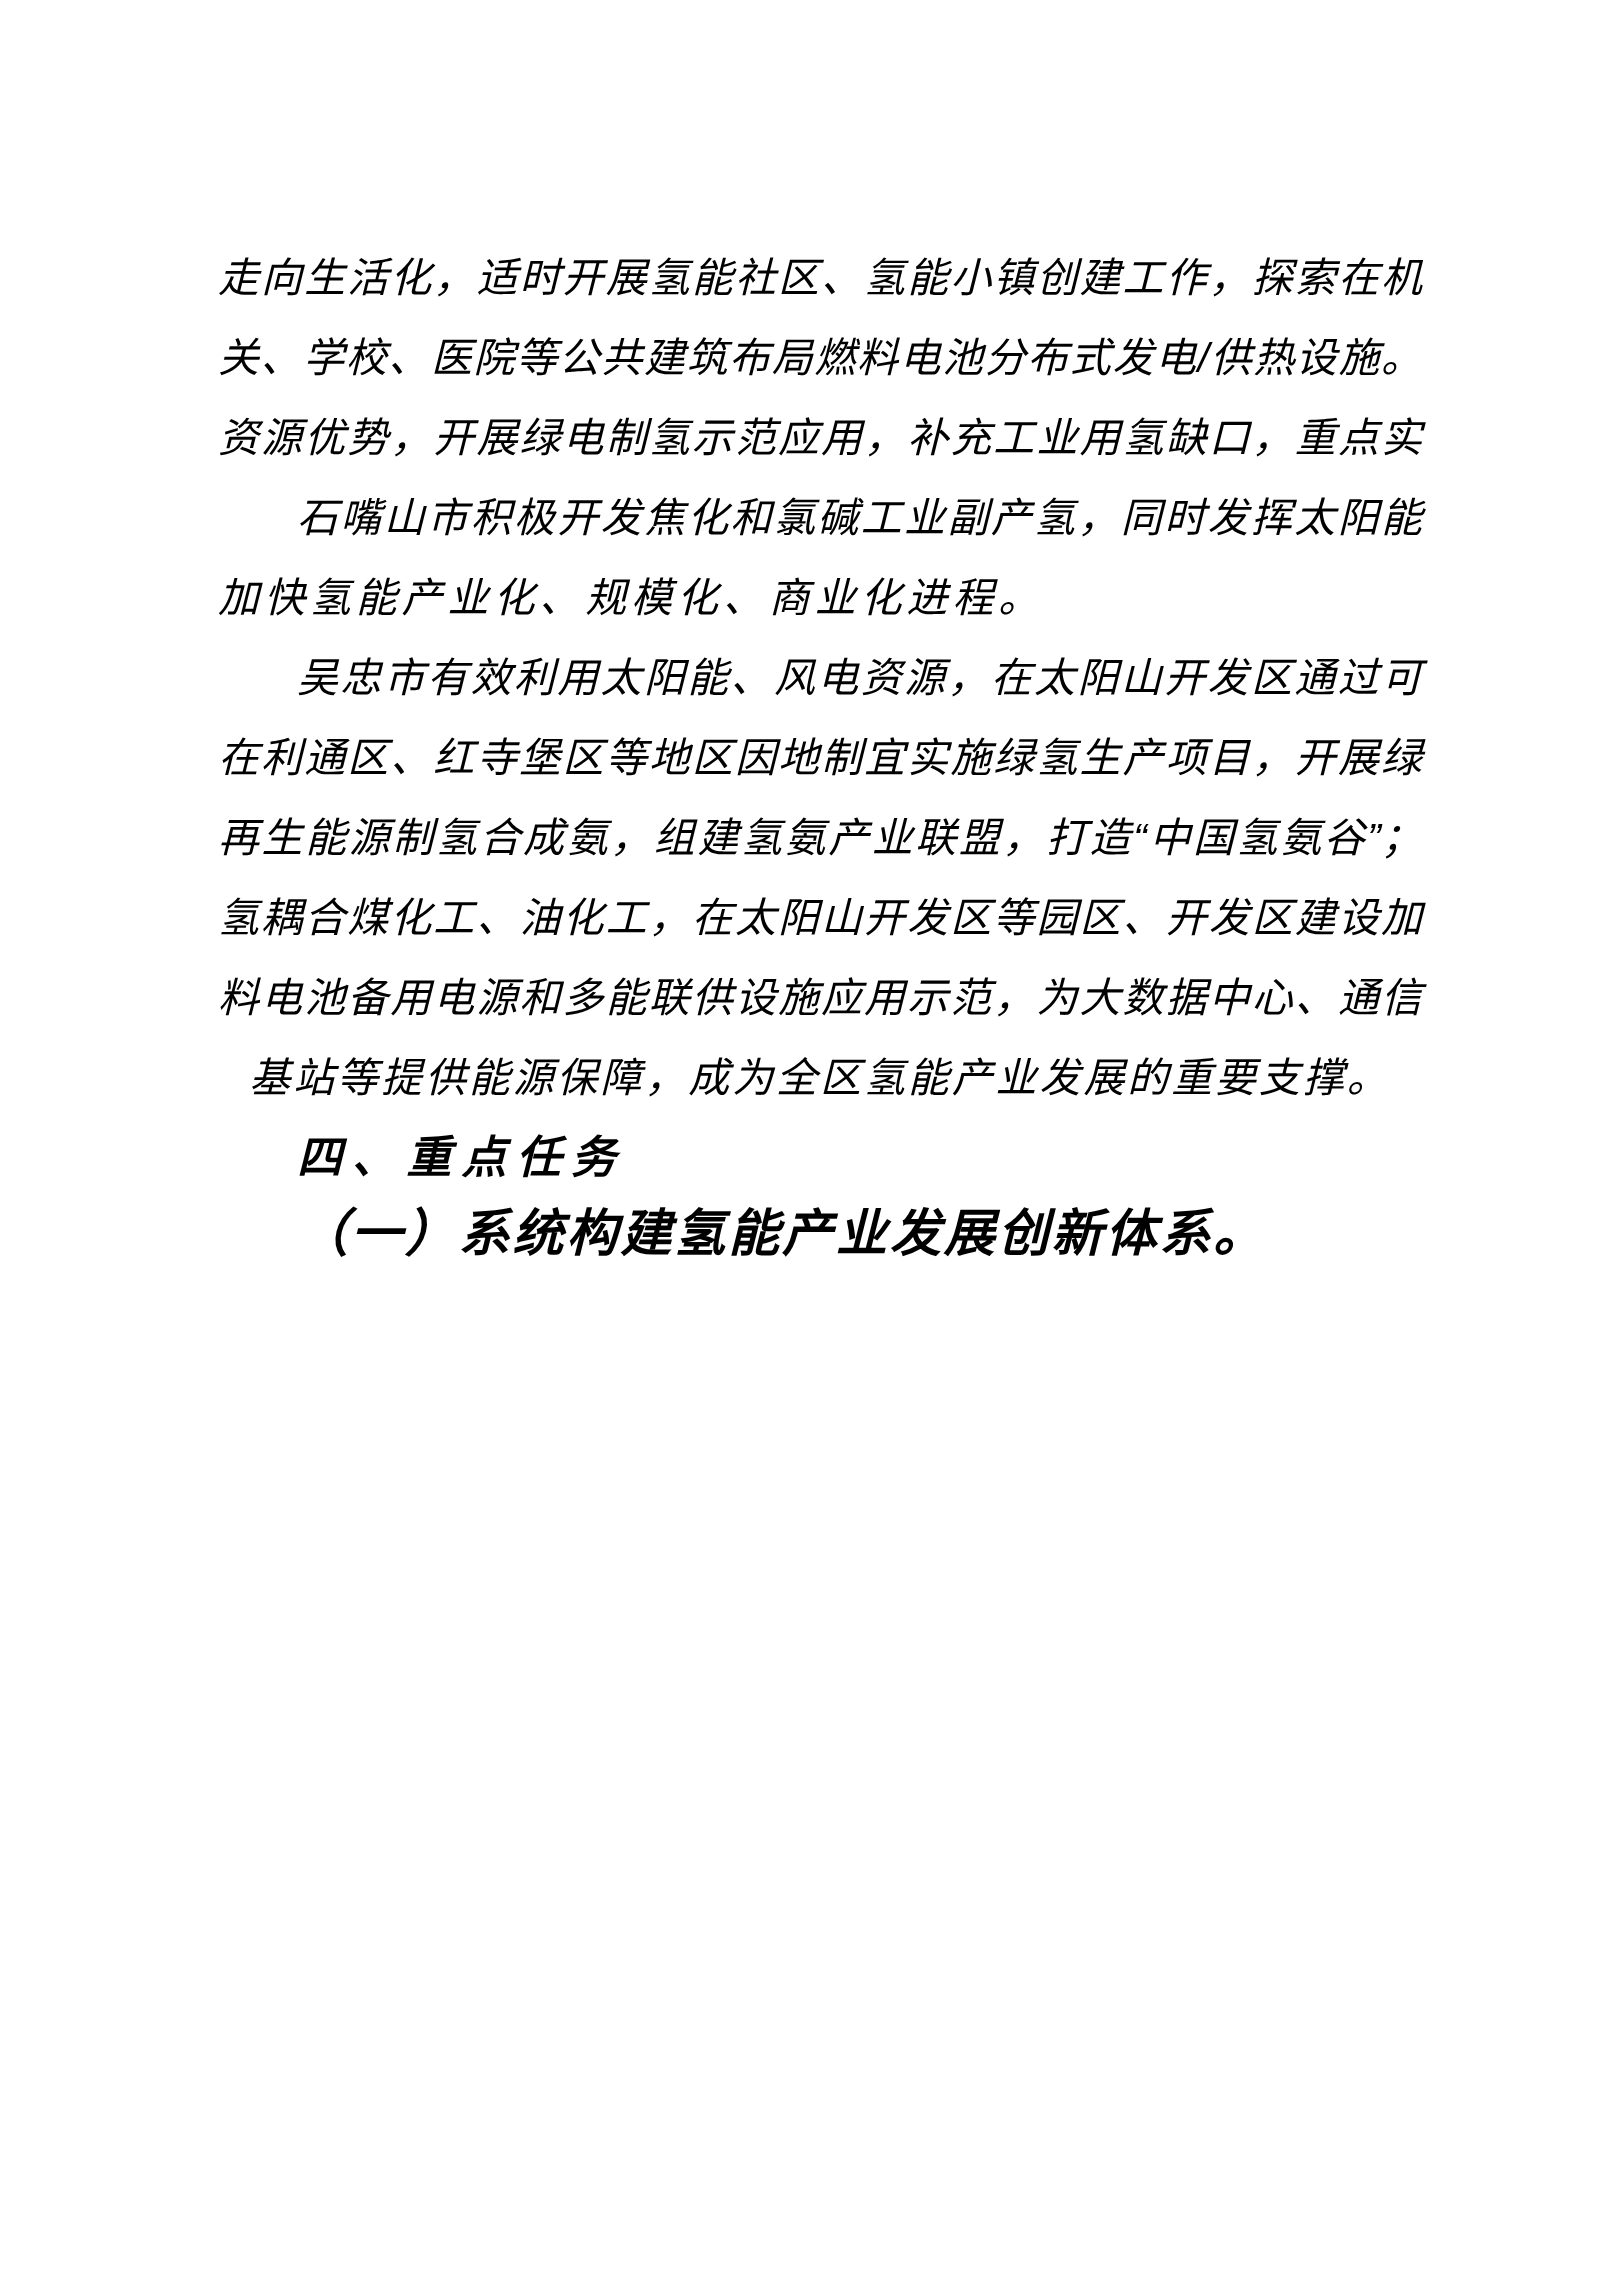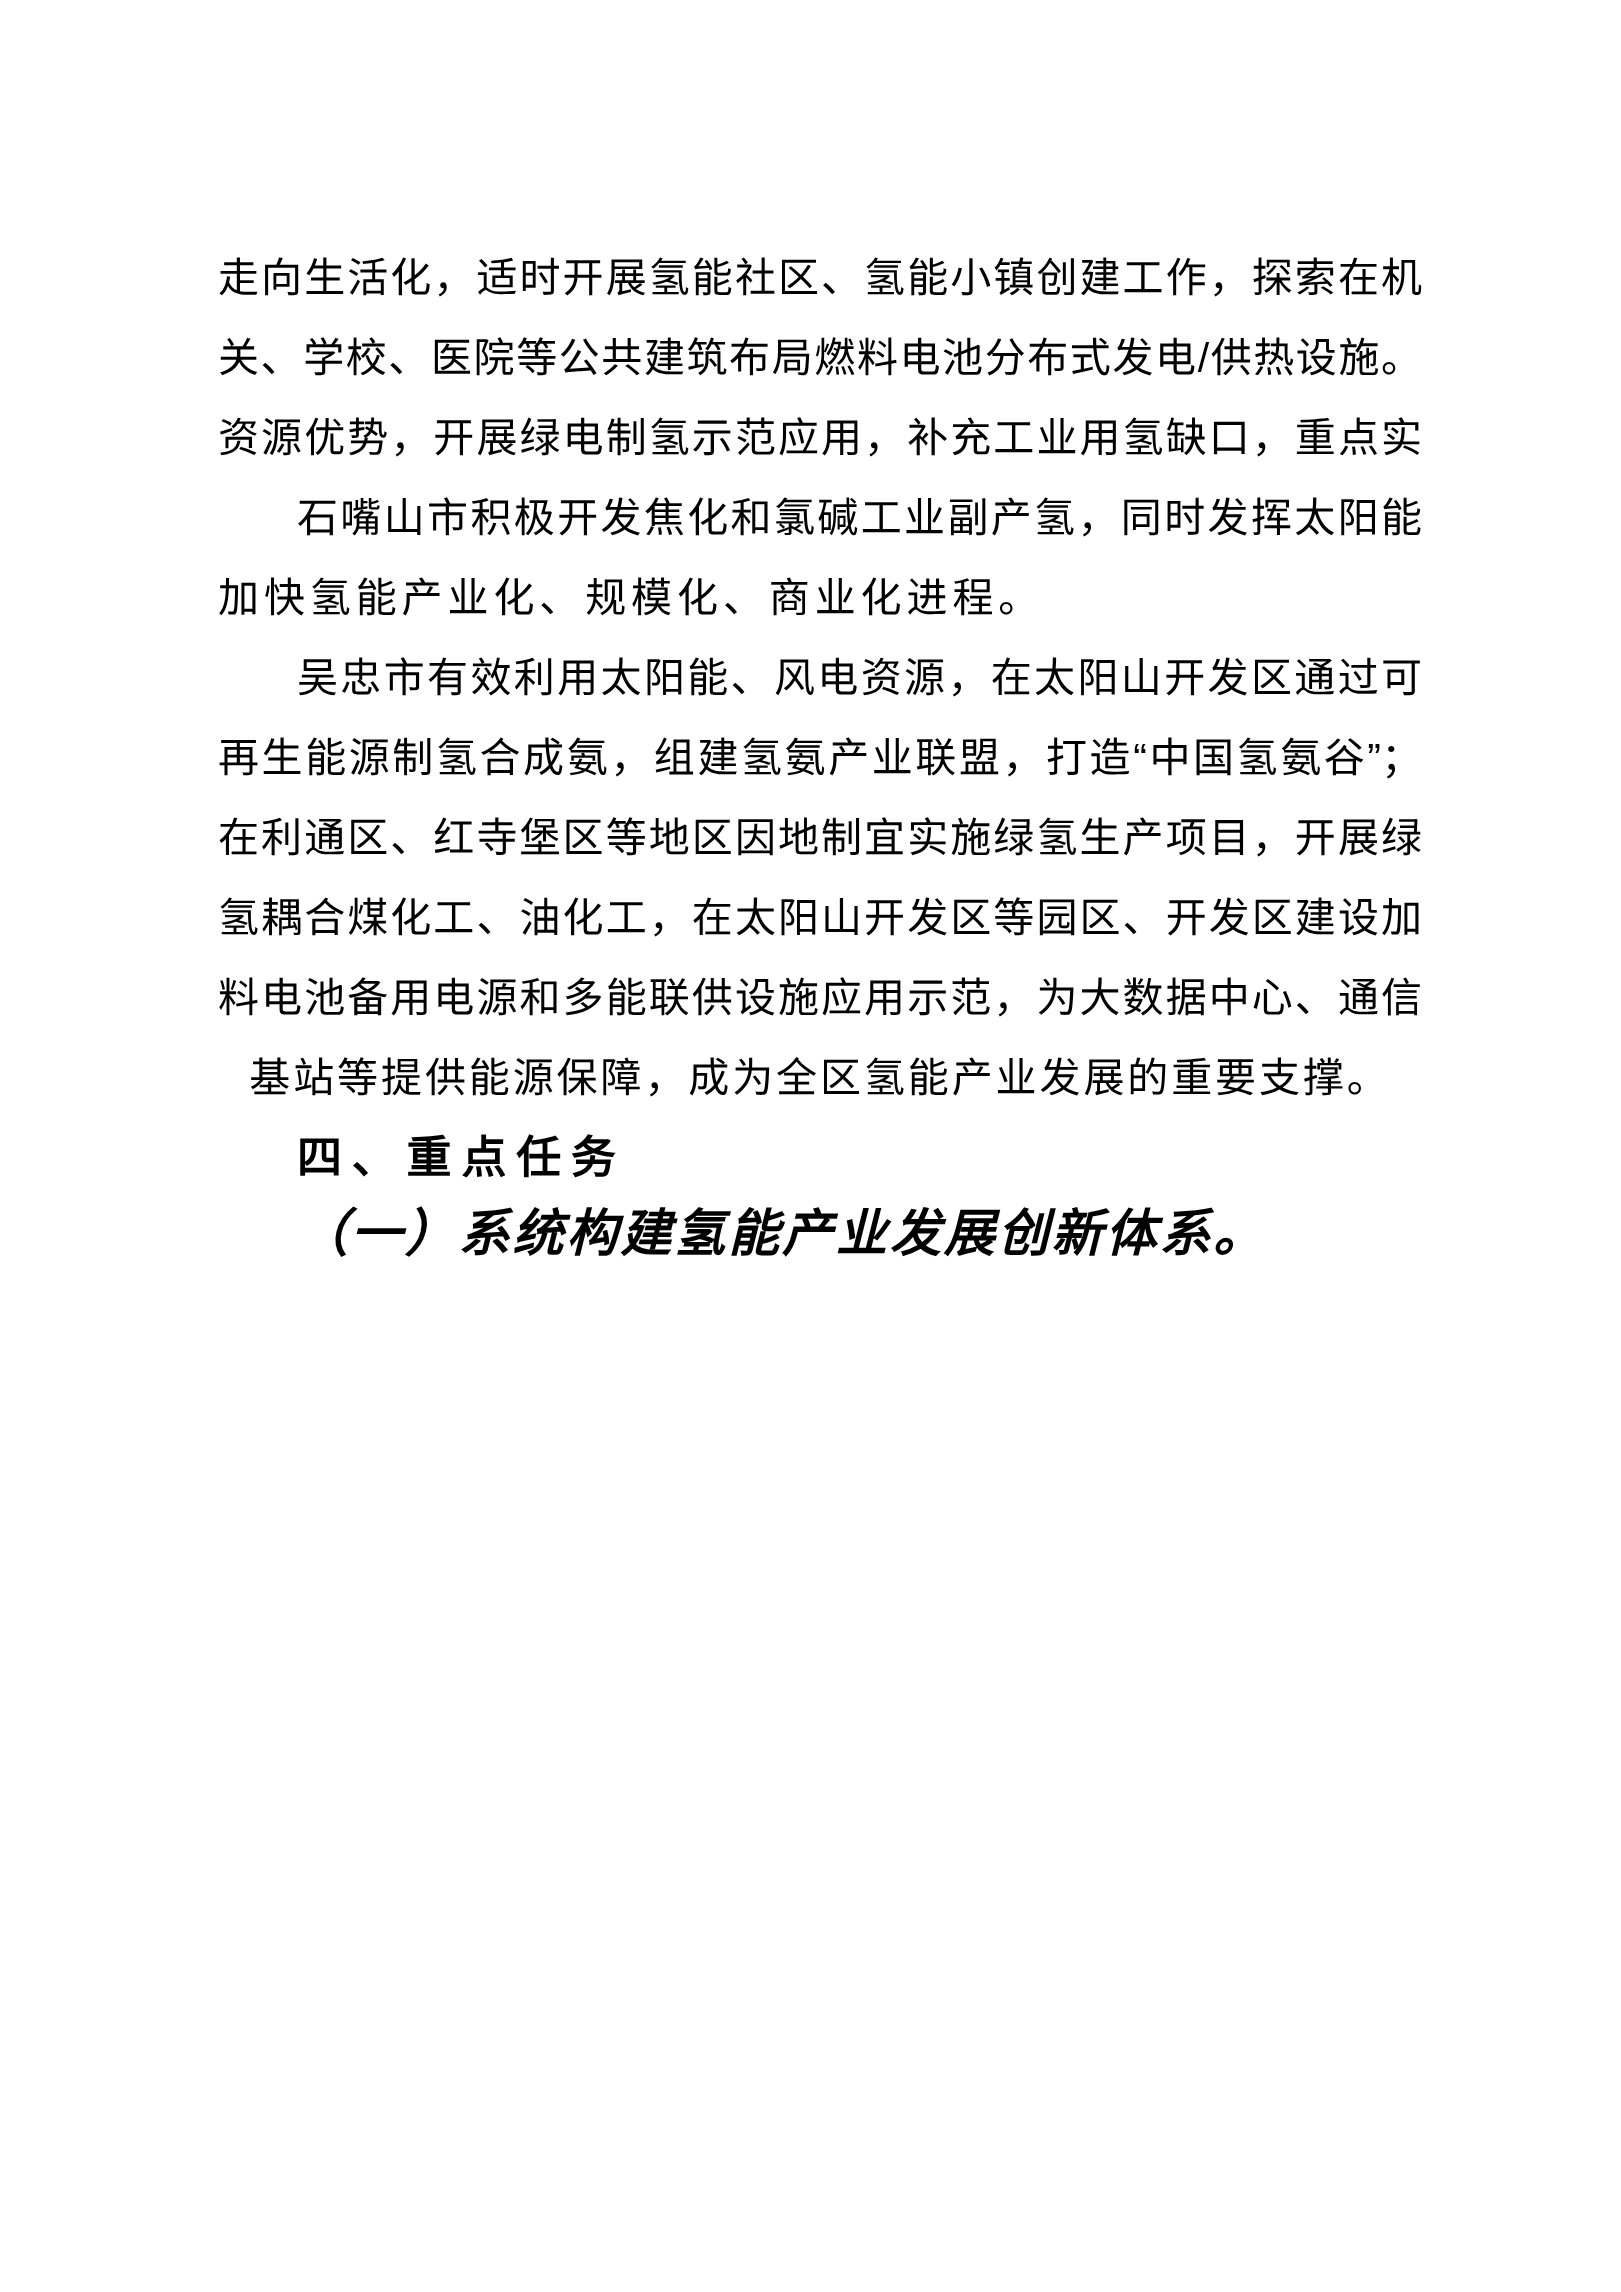--- a/index.html
+++ b/index.html
@@ -10,20 +10,21 @@
     font-family:"Liberation Sans",sans-serif;
   }
   .doc{
     position:absolute;left:218px;top:238px;width:1204px;
   }
   .ln{
     height:80px;line-height:80px;
     font-size:41px;
     text-align:left;
     overflow:visible;
+    font-style:italic;
   }
   .j{
     text-align:justify;
     text-align-last:justify;
     text-justify:inter-character;
   }
   .ind{padding-left:79px;}
   .sp5{letter-spacing:4.9px;}
   .sp3{letter-spacing:2.9px;text-align:center;}
   .h1{
@@ -51,22 +52,22 @@
   </div>
 
   <div>
     <div class="ln j">资源优势，开展绿电制氢示范应用，补充工业用氢缺口，重点实</div>
     <div class="ln j ind">石嘴山市积极开发焦化和氯碱工业副产氢，同时发挥太阳能</div>
     <div class="ln sp5">加快氢能产业化、规模化、商业化进程。</div>
   </div>
 
   <div>
     <div class="ln j ind">吴忠市有效利用太阳能、风电资源，在太阳山开发区通过可</div>
+    <div class="ln j">在利通区、红寺堡区等地区因地制宜实施绿氢生产项目，开展绿</div>
     <div class="ln j">再生能源制氢合成氨，组建氢氨产业联盟，打造“中国氢氨谷”；</div>
-    <div class="ln j">在利通区、红寺堡区等地区因地制宜实施绿氢生产项目，开展绿</div>
     <div class="ln j">氢耦合煤化工、油化工，在太阳山开发区等园区、开发区建设加</div>
   </div>
 
   <div>
     <div class="ln j">料电池备用电源和多能联供设施应用示范，为大数据中心、通信</div>
     <div class="ln sp3">基站等提供能源保障，成为全区氢能产业发展的重要支撑。</div>
   </div>
 
   <div class="ln h1 ind">四、重点任务</div>
 

